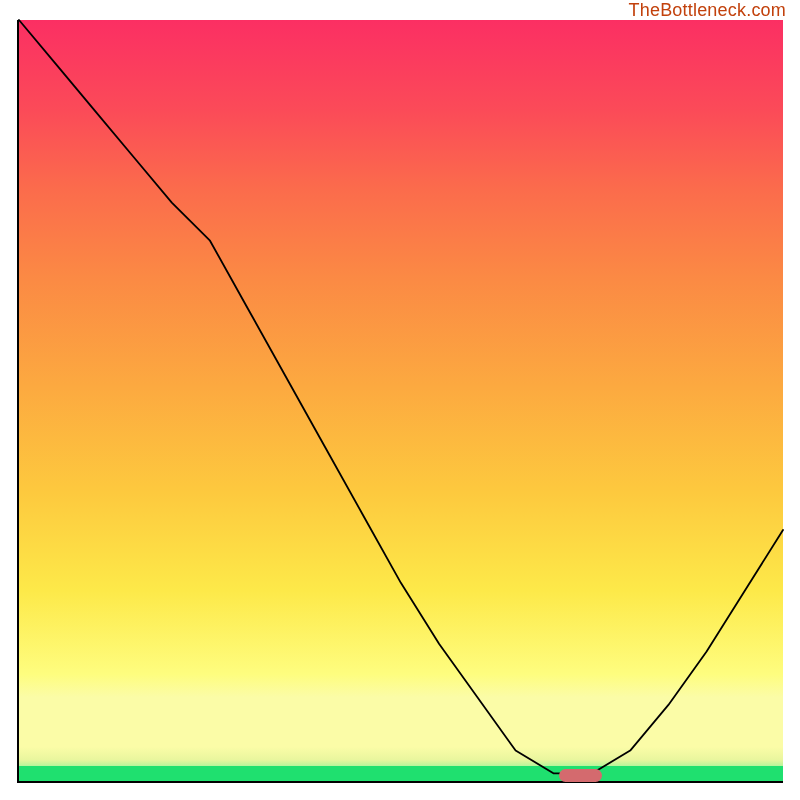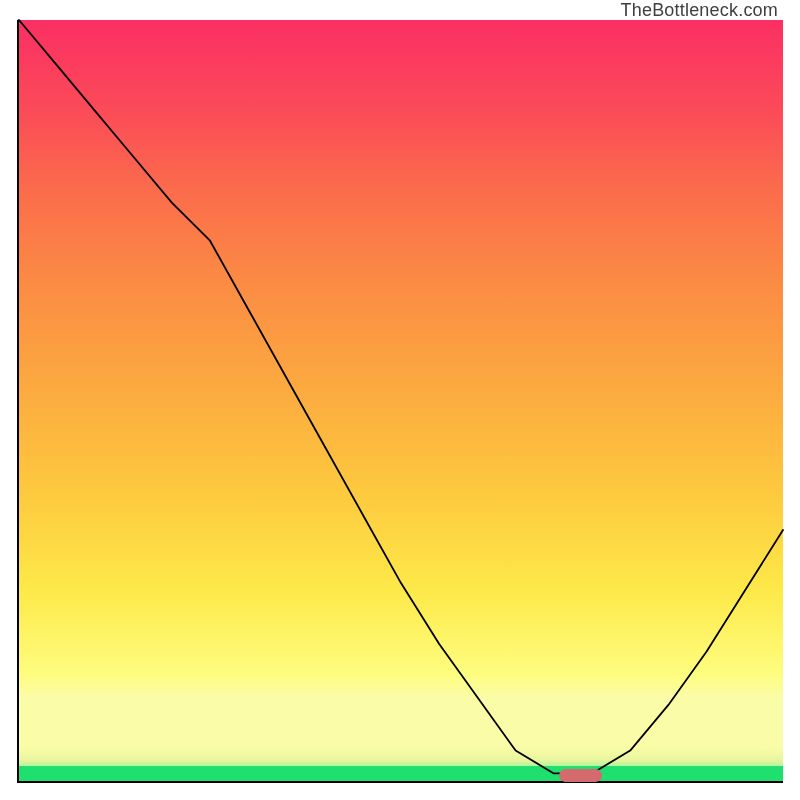--- a/index.html
+++ b/index.html
@@ -63,23 +63,23 @@
   }
   .marker {
     position: absolute;
     height: 13px;
     border-radius: 7px;
     background: #d46a6e;
   }
   .watermark {
     position: absolute;
     top: 0px;
-    right: 22px;
+    right: 14px;
     font: 18px Arial, Helvetica, sans-serif;
-    color: #404040;
+    color: #c2410c;
     letter-spacing: 0.2px;
     text-align: right;
   }
 </style>
 </head>
 <body>
 
 <div class="watermark">TheBottleneck.com</div>
 
 <div class="chart-frame">

